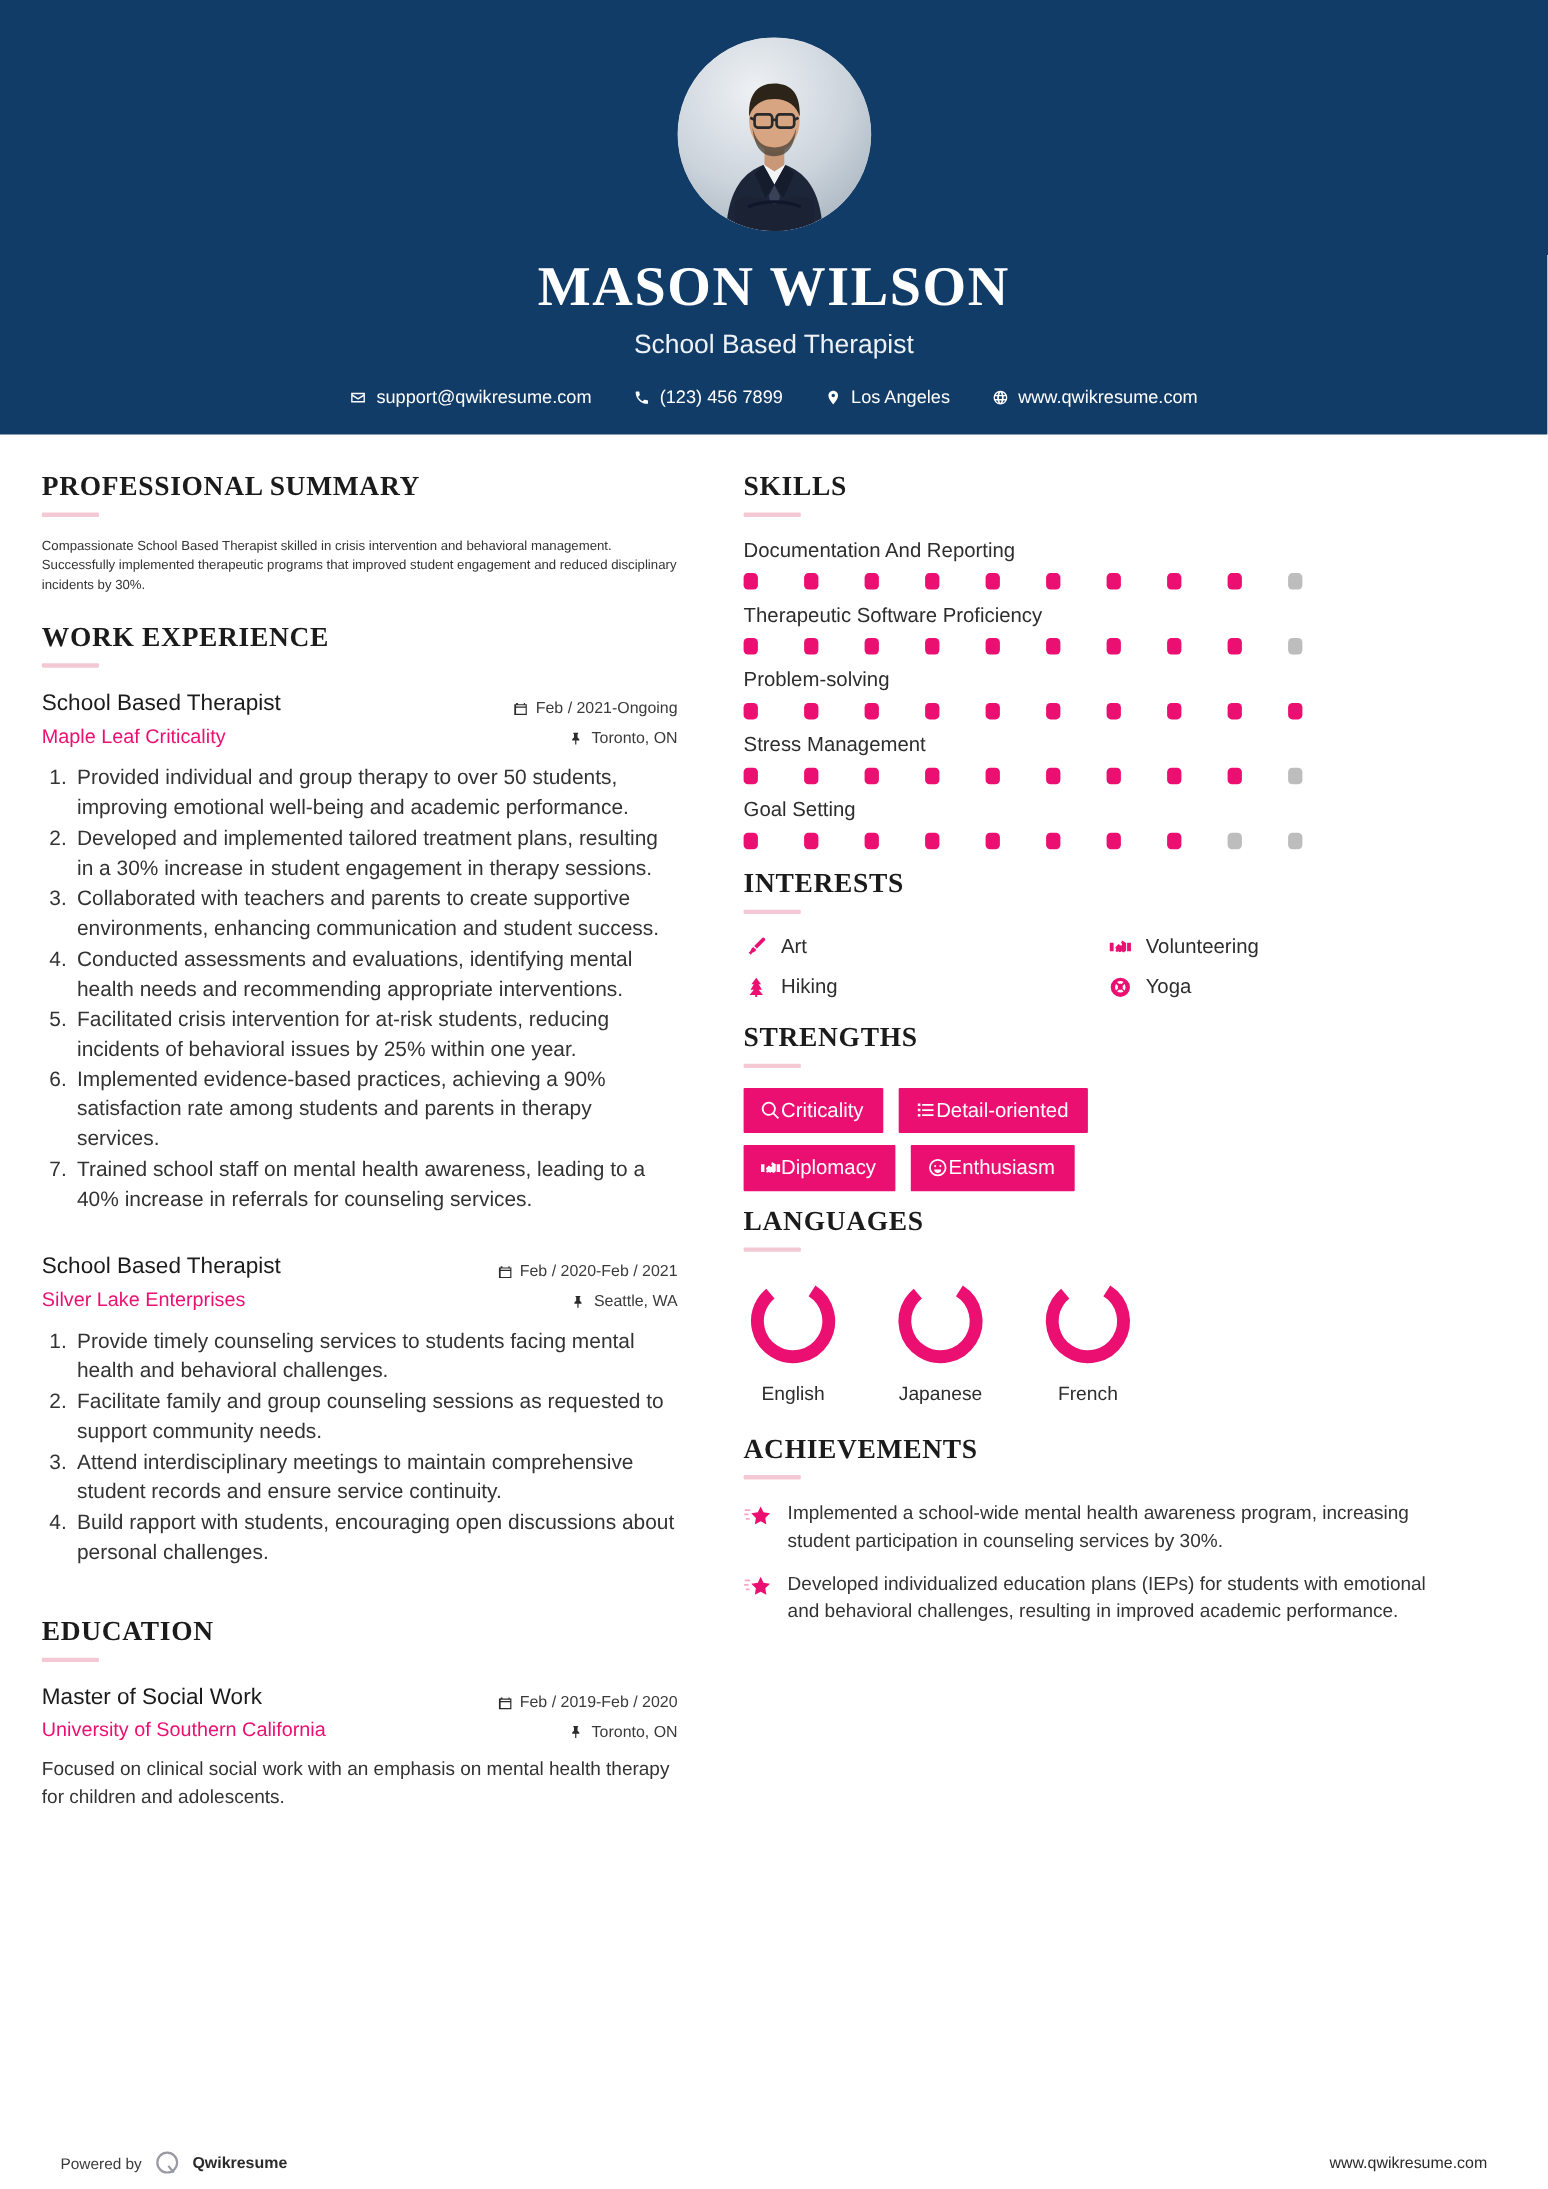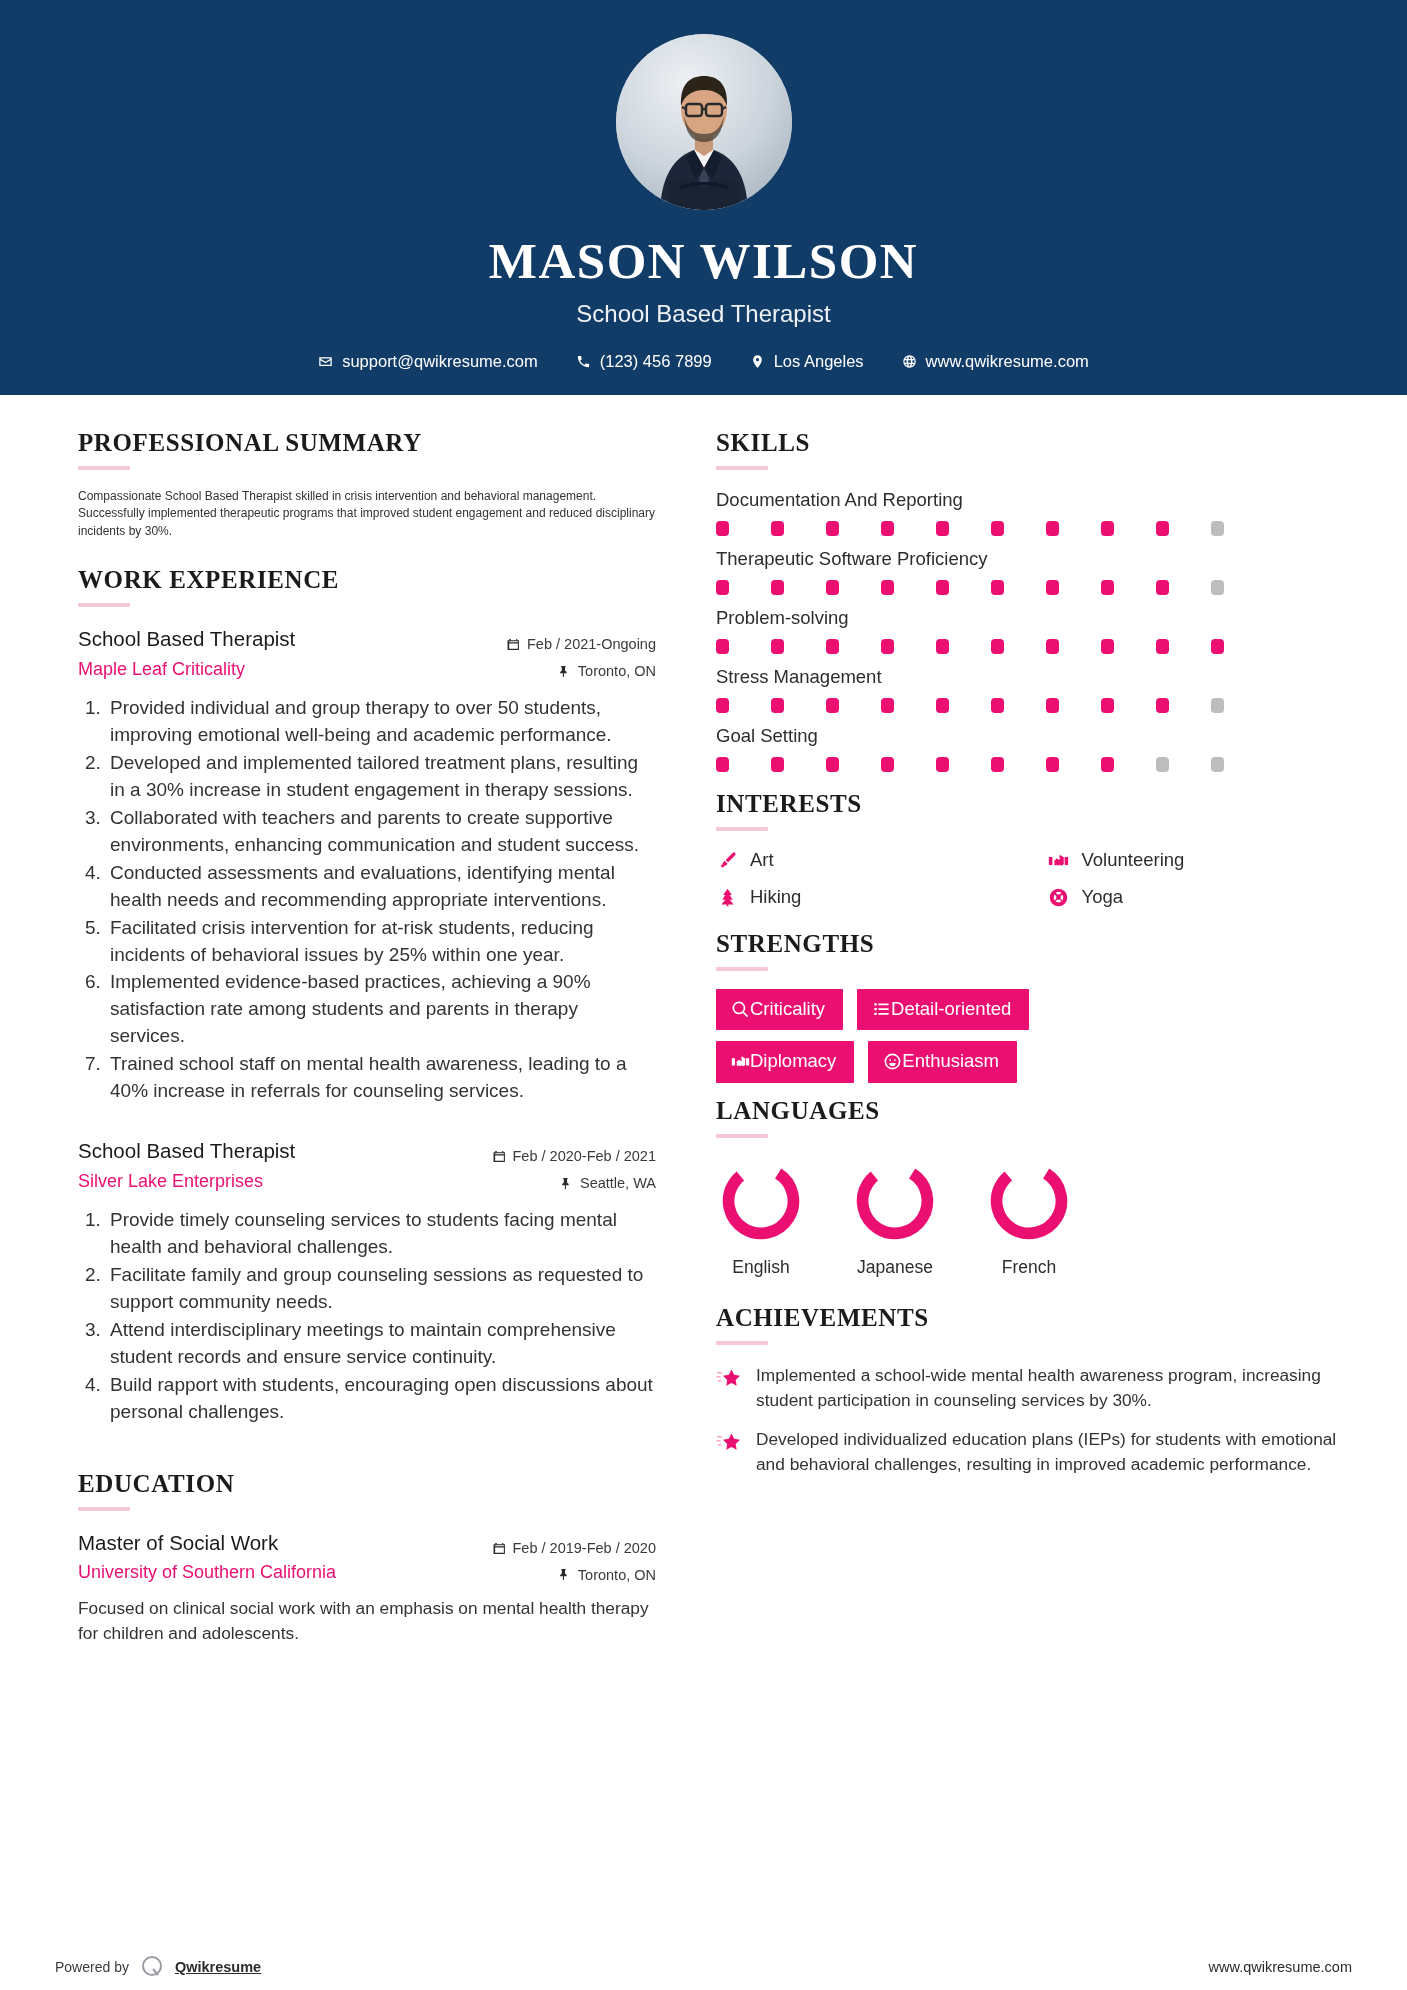--- a/index.html
+++ b/index.html
@@ -62,21 +62,20 @@
     white-space:nowrap;
   }
   .contact-item .ci-icon { display:inline-flex; width:15px; height:15px; align-items:center; justify-content:center; }
   .contact-item .ci-icon svg { width:15px; height:15px; fill:#fff; }
 
   
   .content {
     display:flex;
     padding:0 38px;
     gap:0;
-    justify-content:flex-end;
   }
   .col-left { width:600px; padding-top:34px; padding-right:22px; }
   .col-right { width:691px; padding-top:34px; padding-left:38px; }
 
   
   .sec-title {
     font-family:"Liberation Serif", serif;
     font-weight:700;
     font-size:25px;
     letter-spacing:0.6px;
@@ -232,21 +231,20 @@
   .powered {
     display:flex;
     align-items:center;
     gap:10px;
     font-size:14px;
     color:#3b3b3b;
   }
   .powered .logo-q { width:26px; height:26px; }
   .powered .logo-q svg { width:26px; height:26px; }
   .powered .brand {
-    text-decoration:underline;
     font-weight:700;
     color:#2b2b2b;
     font-size:14.5px;
   }
   .footer-url { font-size:14.5px; color:#2b2b2b; }
 </style>
 </head>
 <body>
 
 <div class="page">

